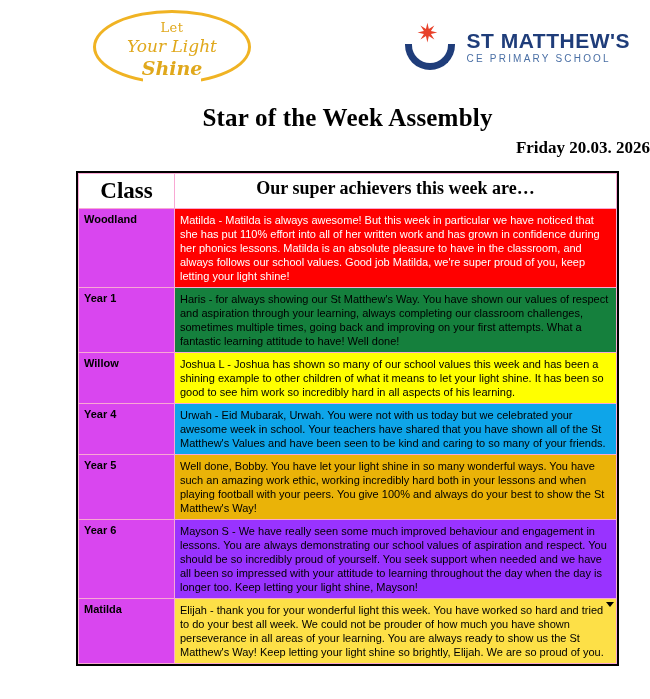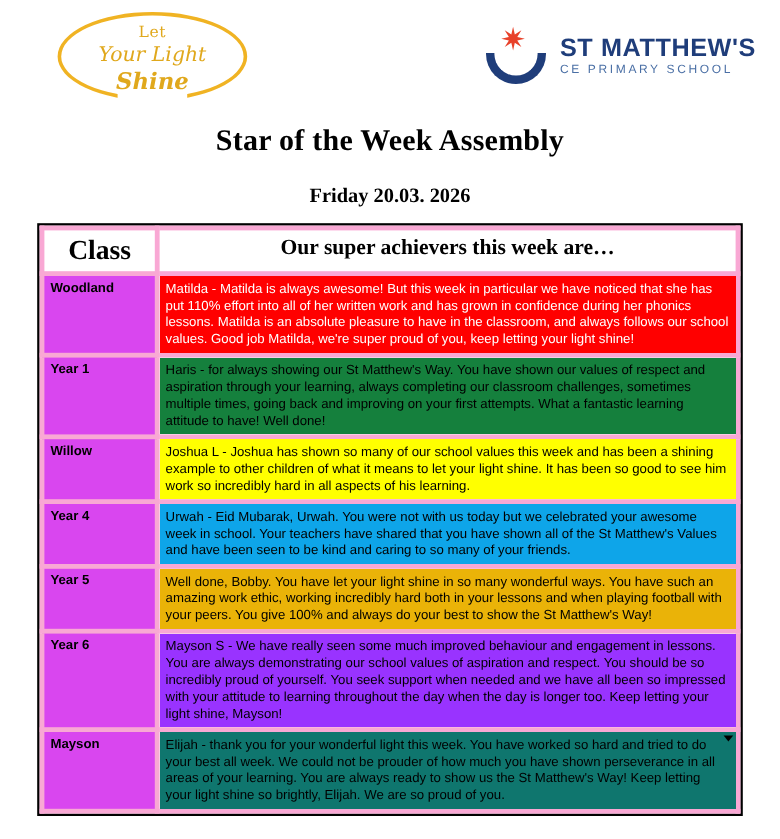--- a/index.html
+++ b/index.html
@@ -12,20 +12,21 @@
     background: #ffffff;
     font-family: "Liberation Sans", sans-serif;
     color: #000000;
     overflow: hidden;
   }
   .page {
     position: relative;
     width: 650px;
     height: 604px;
     box-sizing: border-box;
+    padding-left: 45px;
   }
 
   
   .header {
     position: relative;
     height: 92px;
   }
   .logo-left {
     position: absolute;
     left: 48px;
@@ -138,40 +139,40 @@
   
   .title {
     text-align: center;
     font-family: "Liberation Serif", serif;
     font-weight: bold;
     font-size: 25px;
     margin-top: 12px;
     letter-spacing: 0.2px;
   }
   .subtitle {
-    text-align: center;
+    text-align: right;
     font-family: "Liberation Serif", serif;
     font-weight: bold;
     font-size: 17px;
-    margin-top: 21px;
+    margin-top: 6px;
   }
 
   
   .table-wrap {
     margin: 13px 31px 0 31px;
     border: 2px solid #000000;
     box-sizing: border-box;
   }
   table.achievers {
     border-collapse: collapse;
     width: 100%;
     table-layout: fixed;
   }
   table.achievers td, table.achievers th {
-    border: 4px solid #f9a8d4;
+    border: 1px solid #f9a8d4;
     vertical-align: top;
     padding: 4px 5px;
   }
   .col-class { width: 96px; }
 
   thead th {
     border-bottom: 2px solid #000000;
     background: #ffffff;
     padding: 3px 5px 5px 5px;
   }
@@ -283,22 +284,22 @@
           <td class="class-cell">Year 5</td>
           <td class="text-cell" style="background: #eab308; color: rgb(0, 0, 0);">Well done, Bobby. You have let your light shine in so many wonderful ways. You have such an amazing work ethic, working incredibly hard both in your lessons and when playing football with your peers. You give 100% and always do your best to show the St Matthew's Way!</td>
         </tr>
 
         <tr>
           <td class="class-cell">Year 6</td>
           <td class="text-cell" style="background: rgb(153, 51, 255); color: rgb(0, 0, 0);">Mayson S - We have really seen some much improved behaviour and engagement in lessons. You are always demonstrating our school values of aspiration and respect. You should be so incredibly proud of yourself. You seek support when needed and we have all been so impressed with your attitude to learning throughout the day when the day is longer too. Keep letting your light shine, Mayson!</td>
         </tr>
 
         <tr>
-          <td class="class-cell">Mayson</td>
-          <td class="text-cell" style="background: #0f766e; color: rgb(0, 0, 0);">
+          <td class="class-cell">Matilda</td>
+          <td class="text-cell" style="background: #fde047; color: rgb(0, 0, 0);">
             <span class="scroll-marker"></span>
             <span>Elijah - thank you for your wonderful light this week. You have worked so hard and tried to do your best all week. We could not be prouder of how much you have shown perseverance in all areas of your learning. You are always ready to show us the St Matthew's Way! Keep letting your light shine so brightly, Elijah. We are so proud of you.</span>
           </td>
         </tr>
 
       </tbody>
     </table>
   </div>
 
 </div>

